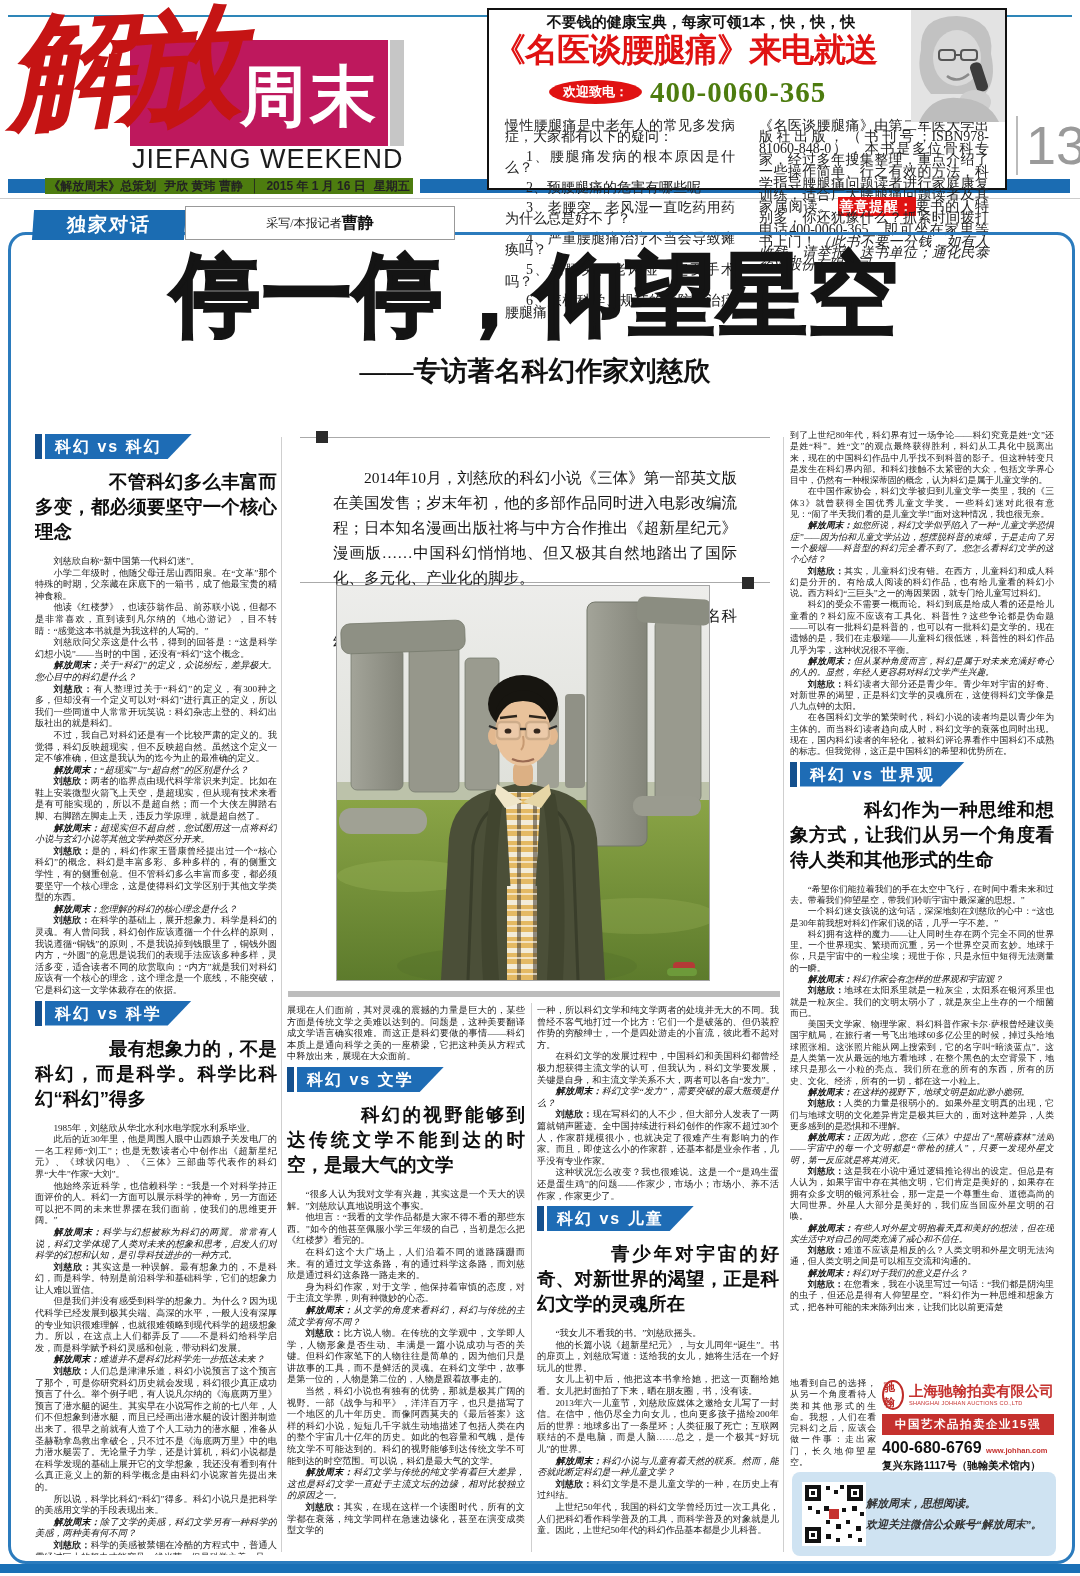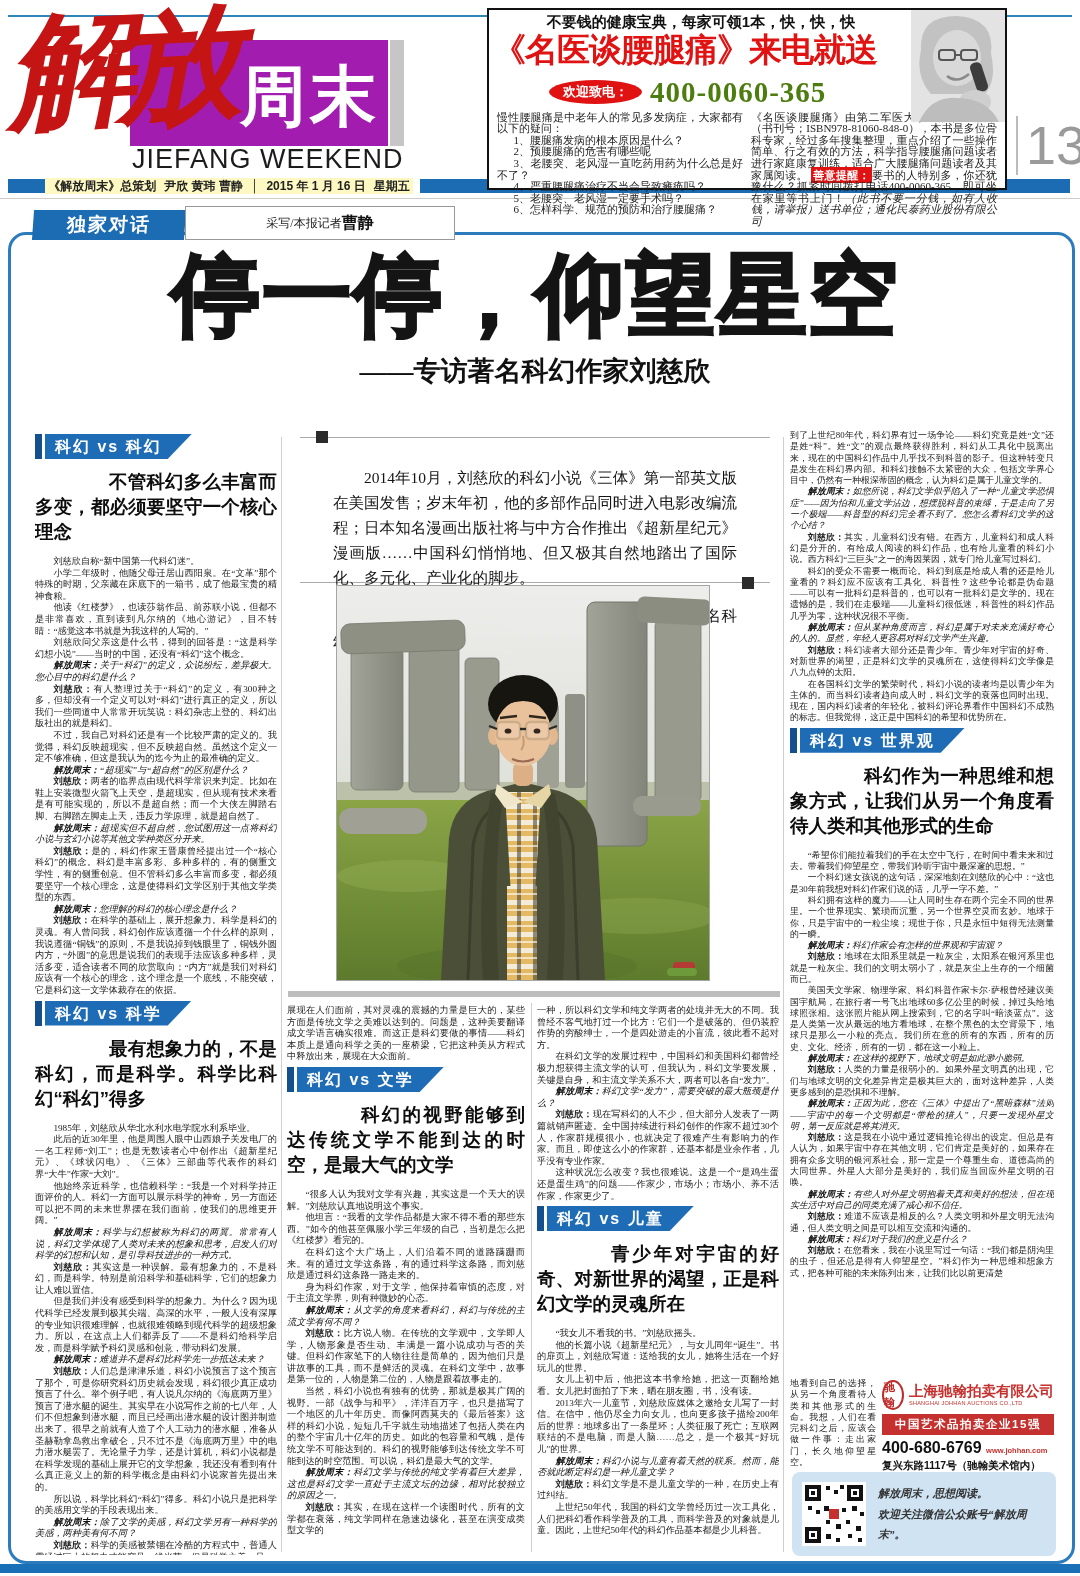--- a/index.html
+++ b/index.html
@@ -5,52 +5,52 @@
   html,body{margin:0;padding:0;background:#ffffff;}
   #page{position:relative;width:1080px;height:1576px;background:#fff;overflow:hidden;
         font-family:"Liberation Serif","DejaVu Serif",serif;color:#1a1a1a;}
   .abs{position:absolute;}
 
   
   #top-rule{left:8px;top:15px;width:1064px;height:2px;background:#2e86b8;z-index:1;}
 
   
   #masthead{left:0;top:0;width:480px;height:200px;z-index:2;}
-  #brand-box{position:absolute;left:130px;top:40px;width:258px;height:106px;background:#a21caf;text-align:center;}
+  #brand-box{position:absolute;left:130px;top:40px;width:258px;height:106px;background:#be185d;text-align:center;}
   #brand-box-label{position:absolute;right:8px;top:12px;color:#fff;font-size:66px;font-weight:900;
         font-family:"Liberation Sans","DejaVu Sans",sans-serif;letter-spacing:4px;}
   #brand-tab{position:absolute;left:390px;top:40px;width:14px;height:106px;background:#c6c6c6;}
   #brand-red{position:absolute;left:8px;top:0px;font-size:126px;line-height:1.1;color:#c51414;
         font-weight:900;font-style:italic;letter-spacing:-18px;transform:rotate(-3deg);
         font-family:"Liberation Serif",serif;z-index:3;}
   #brand-en{position:absolute;left:132px;top:144px;font-size:27px;color:#1c1c1c;letter-spacing:1px;
         font-family:"Liberation Sans","DejaVu Sans",sans-serif;z-index:3;}
 
   
   #planner-chunk{left:8px;top:179px;width:37px;height:14px;background:#1b6cb2;}
-  #planner-band{left:45px;top:178px;width:368px;height:16px;background:#fef9c3;display:flex;
+  #planner-band{left:45px;top:178px;width:368px;height:16px;background:#4d7c0f;display:flex;
         align-items:center;justify-content:center;gap:8px;font-size:12px;font-weight:bold;color:#222;
         font-family:"Liberation Sans",sans-serif;white-space:nowrap;}
   #planner-bar{left:420px;top:179px;width:650px;height:14px;background:#1b6cb2;}
   #thin-gray{left:0;top:198px;width:1080px;height:1px;background:#cccccc;}
 
   
   #top-ad{left:487px;top:8px;width:520px;height:182px;background:#fff;border:2px solid #111;
         box-sizing:border-box;z-index:2;}
   #ad-slogan{text-align:center;font-size:15px;font-weight:bold;margin:3px 98px 0 6px;color:#111;
         font-family:"Liberation Sans",sans-serif;white-space:nowrap;}
   #ad-title{text-align:left;padding-left:4px;font-size:33px;font-weight:900;color:#e01212;line-height:1.08;
         font-family:"Liberation Sans",sans-serif;letter-spacing:-1px;white-space:nowrap;}
   #ad-callrow{display:flex;align-items:center;gap:8px;padding-left:60px;margin-top:8px;}
   #ad-call-label{background:#e01212;color:#fff;border-radius:50%;padding:3px 14px;font-size:13px;
         font-weight:bold;font-family:"Liberation Sans",sans-serif;}
   #ad-phone{font-size:29px;font-weight:900;color:#4d7c0f;letter-spacing:1px;font-family:"Liberation Serif",serif;}
   #ad-cols{display:flex;gap:8px;padding:3px 8px 0 8px;}
   #ad-cols .adcol{width:50%;font-size:8.8px;line-height:11.6px;text-align:justify;color:#222;}
-  #ad-cols .para{margin:0;text-indent:0;font-size:11px;line-height:11.6px;}
+  #ad-cols .para{margin:8px;text-indent:0;font-size:14px;line-height:11.6px;}
   #ad-cols .para.adq{text-indent:1.5em;}
   .reminder{background:#e01212;color:#fff;font-weight:bold;padding:2px 2px;}
   #ad-woman{position:absolute;right:0px;top:0px;width:94px;height:112px;}
   #page-number{left:1016px;top:116px;font-size:54px;color:#9a9a9a;font-family:"Liberation Sans",sans-serif;
         border-left:2px solid #bbb;padding-left:8px;line-height:1.1;}
 
   
   #tag-box{left:33px;top:210px;width:152px;height:30px;background:#1b6cb2;color:#fff;display:flex;
         align-items:center;justify-content:center;font-size:19px;font-weight:900;letter-spacing:2px;
         font-family:"Liberation Sans",sans-serif;z-index:4;transform:skewX(-4deg);}
@@ -111,21 +111,21 @@
   .johhan-name{color:#c5312e;font-size:14.5px;font-weight:900;line-height:1.1;white-space:nowrap;}
   .johhan-en{color:#c5312e;font-size:5.6px;letter-spacing:0.2px;white-space:nowrap;}
   .johhan-band{background:#c5312e;color:#fff;font-size:11.5px;font-weight:bold;text-align:center;
         letter-spacing:1.5px;padding:3px 0;margin:4px 0;white-space:nowrap;}
   .johhan-phone{font-size:16px;font-weight:900;color:#111;white-space:nowrap;}
   .johhan-site{font-size:7.5px;color:#c5312e;font-weight:bold;}
   .johhan-addr{font-size:10.5px;font-weight:bold;color:#111;margin-top:2px;white-space:nowrap;}
 
   
   #wechat-box{left:792px;top:1472px;width:264px;height:84px;background:#cfe3f2;border-radius:8px;
-        display:flex;align-items:center;gap:12px;padding:0 10px;box-sizing:border-box;z-index:4;}
+        display:flex;align-items:center;padding:0 10px;box-sizing:border-box;z-index:4;}
   #wechat-qr{width:64px;height:64px;background:#fff;flex:0 0 auto;}
   .wechat-line{font-size:11px;font-weight:bold;font-style:italic;color:#333;line-height:1.9;margin:0;}
 </style>
 </head>
 <body>
 
 <div id="page">
 
   <div class="abs" id="top-rule"></div>
 
@@ -359,20 +359,21 @@
         <p class="para n">女儿上初中后，他把这本书拿给她，把这一页翻给她看。女儿把封面拍了下来，晒在朋友圈，书，没有读。</p>
         <p class="para n">2013年六一儿童节，刘慈欣应媒体之邀给女儿写了一封信。在信中，他仍尽全力向女儿，也向更多孩子描绘200年后的世界：地球多出了一条星环；人类征服了死亡；互联网联结的不是电脑，而是人脑……总之，是一个极其“好玩儿”的世界。</p>
         <p class="para q"><b class="speaker">解放周末：</b>科幻小说与儿童有着天然的联系。然而，能否就此断定科幻是一种儿童文学？</p>
         <p class="para a"><b class="speaker">刘慈欣：</b>科幻文学是不是儿童文学的一种，在历史上有过纠结。</p>
         <p class="para n">上世纪50年代，我国的科幻文学曾经历过一次工具化，人们把科幻看作科学普及的工具，而科学普及的对象就是儿童。因此，上世纪50年代的科幻作品基本都是少儿科普。</p>
       </div>
   </div>
   <div class="abs col" id="col4a">
     <div>
         <p class="para c">到了上世纪80年代，科幻界有过一场争论——科幻究竟是姓“文”还是姓“科”。姓“文”的观点最终获得胜利，科幻从工具化中脱离出来，现在的中国科幻作品中几乎找不到科普的影子。但这种转变只是发生在科幻界内部。和科幻接触不太紧密的大众，包括文学界心目中，仍然有一种根深蒂固的概念，认为科幻是属于儿童文学的。</p>
+        <p class="para n">在中国作家协会，科幻文学被归到儿童文学一类里，我的《三体3》就曾获得全国优秀儿童文学奖。一些科幻迷对此很有意见：“闹了半天我们看的是儿童文学!”面对这种情况，我也很无奈。</p>
         <p class="para q"><b class="speaker">解放周末：</b>如您所说，科幻文学似乎陷入了一种“儿童文学恐惧症”——因为怕和儿童文学沾边，想摆脱科普的束缚，于是走向了另一个极端——科普型的科幻完全看不到了。您怎么看科幻文学的这个心结？</p>
         <p class="para a"><b class="speaker">刘慈欣：</b>其实，儿童科幻没有错。在西方，儿童科幻和成人科幻是分开的。有给成人阅读的科幻作品，也有给儿童看的科幻小说。西方科幻“三巨头”之一的海因莱因，就专门给儿童写过科幻。</p>
         <p class="para n">科幻的受众不需要一概而论。科幻到底是给成人看的还是给儿童看的？科幻应不应该有工具化、科普性？这些争论都是伪命题——可以有一批科幻是科普的，也可以有一批科幻是文学的。现在遗憾的是，我们在走极端——儿童科幻很低迷，科普性的科幻作品几乎为零，这种状况很不平衡。</p>
         <p class="para q"><b class="speaker">解放周末：</b>但从某种角度而言，科幻是属于对未来充满好奇心的人的。显然，年轻人更容易对科幻文学产生兴趣。</p>
         <p class="para a"><b class="speaker">刘慈欣：</b>科幻读者大部分还是青少年。青少年对宇宙的好奇、对新世界的渴望，正是科幻文学的灵魂所在，这使得科幻文学像是八九点钟的太阳。</p>
         <p class="para n">在各国科幻文学的繁荣时代，科幻小说的读者均是以青少年为主体的。而当科幻读者趋向成人时，科幻文学的衰落也同时出现。现在，国内科幻读者的年轻化，被科幻评论界看作中国科幻不成熟的标志。但我觉得，这正是中国科幻的希望和优势所在。</p>
         <div class="banner">
           <span class="banner-accent"></span>
           <span class="banner-box">科幻 vs 世界观</span>
         </div>

